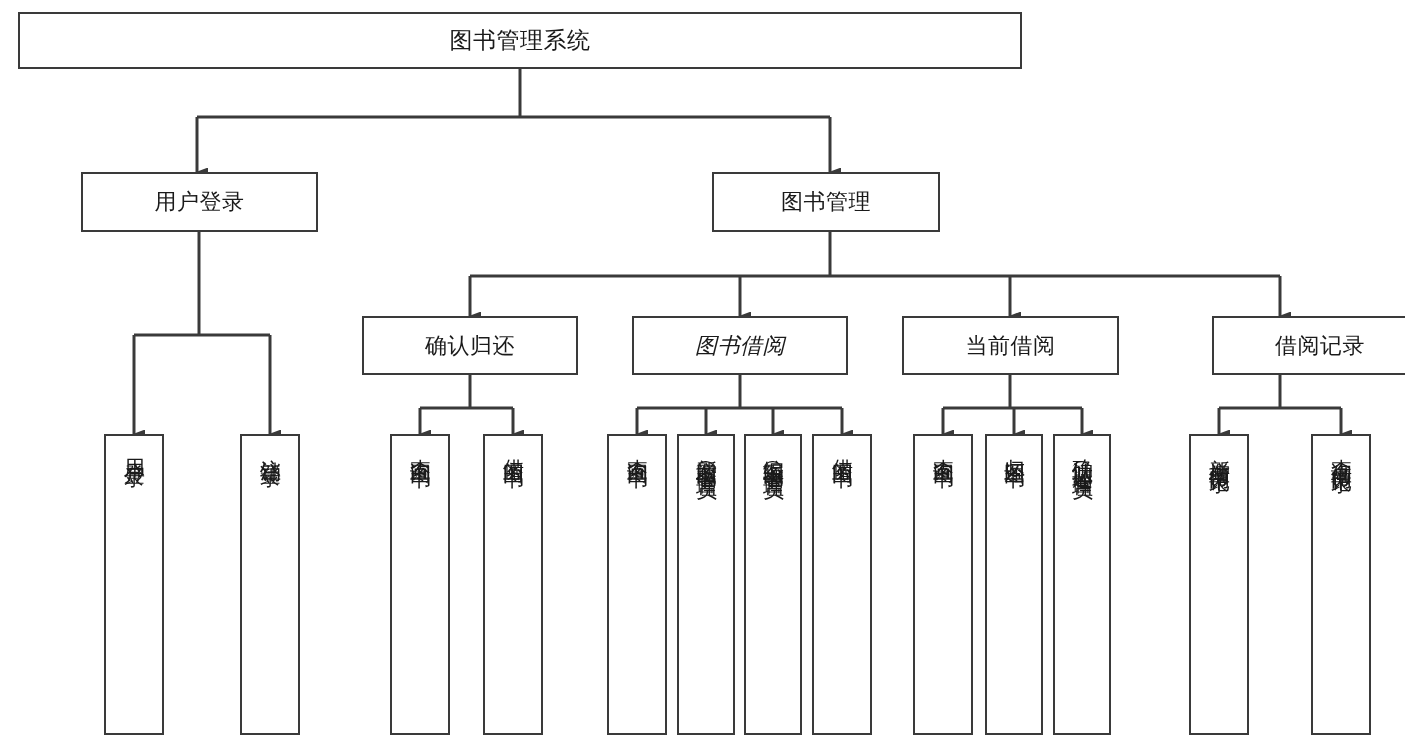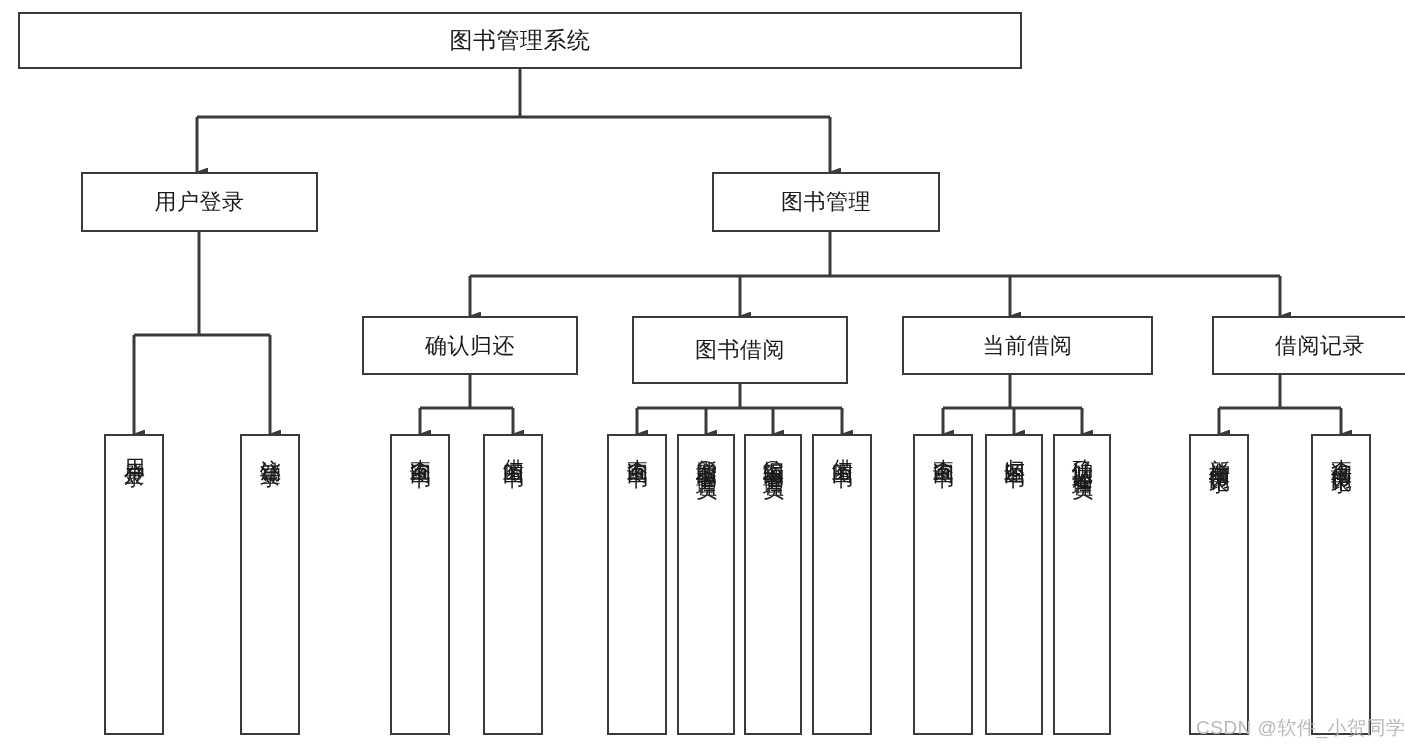--- a/index.html
+++ b/index.html
@@ -121,24 +121,24 @@
       </div>
       <div class="node horizontal" style="left: 81px; top: 172px; width: 237px; height: 60px;">
         <span class="node-label">用户登录</span>
       </div>
       <div class="node horizontal" style="left: 712px; top: 172px; width: 228px; height: 60px;">
         <span class="node-label">图书管理</span>
       </div>
       <div class="node horizontal" style="left: 362px; top: 316px; width: 216px; height: 59px;">
         <span class="node-label">确认归还</span>
       </div>
-      <div class="node horizontal" style="left: 632px; top: 316px; width: 216px; height: 68px;">
+      <div class="node horizontal" style="left: 632px; top: 316px; width: 216px; height: 59px; font-style: italic;">
         <span class="node-label">图书借阅</span>
       </div>
-      <div class="node horizontal" style="left: 902px; top: 316px; width: 251px; height: 59px;">
+      <div class="node horizontal" style="left: 902px; top: 316px; width: 217px; height: 59px;">
         <span class="node-label">当前借阅</span>
       </div>
       <div class="node horizontal" style="left: 1212px; top: 316px; width: 216px; height: 59px;">
         <span class="node-label">借阅记录</span>
       </div>
       <div class="node vertical" style="left: 104px; top: 434px; width: 60px; height: 301px;">
         <span class="node-label">用户登录</span>
       </div>
       <div class="node vertical" style="left: 240px; top: 434px; width: 60px; height: 301px;">
         <span class="node-label">注销登录</span>
@@ -171,15 +171,14 @@
         <span class="node-label">确认归还（管理员）</span>
       </div>
       <div class="node vertical" style="left: 1189px; top: 434px; width: 60px; height: 301px;">
         <span class="node-label">新增借阅记录</span>
       </div>
       <div class="node vertical" style="left: 1311px; top: 434px; width: 60px; height: 301px;">
         <span class="node-label">查询借阅记录</span>
       </div>
     </div>
 
-  <div class="watermark" style="left: 1196px; top: 715px;">CSDN @软件_小贺同学</div>
 
 </div>
 
 </body></html>

